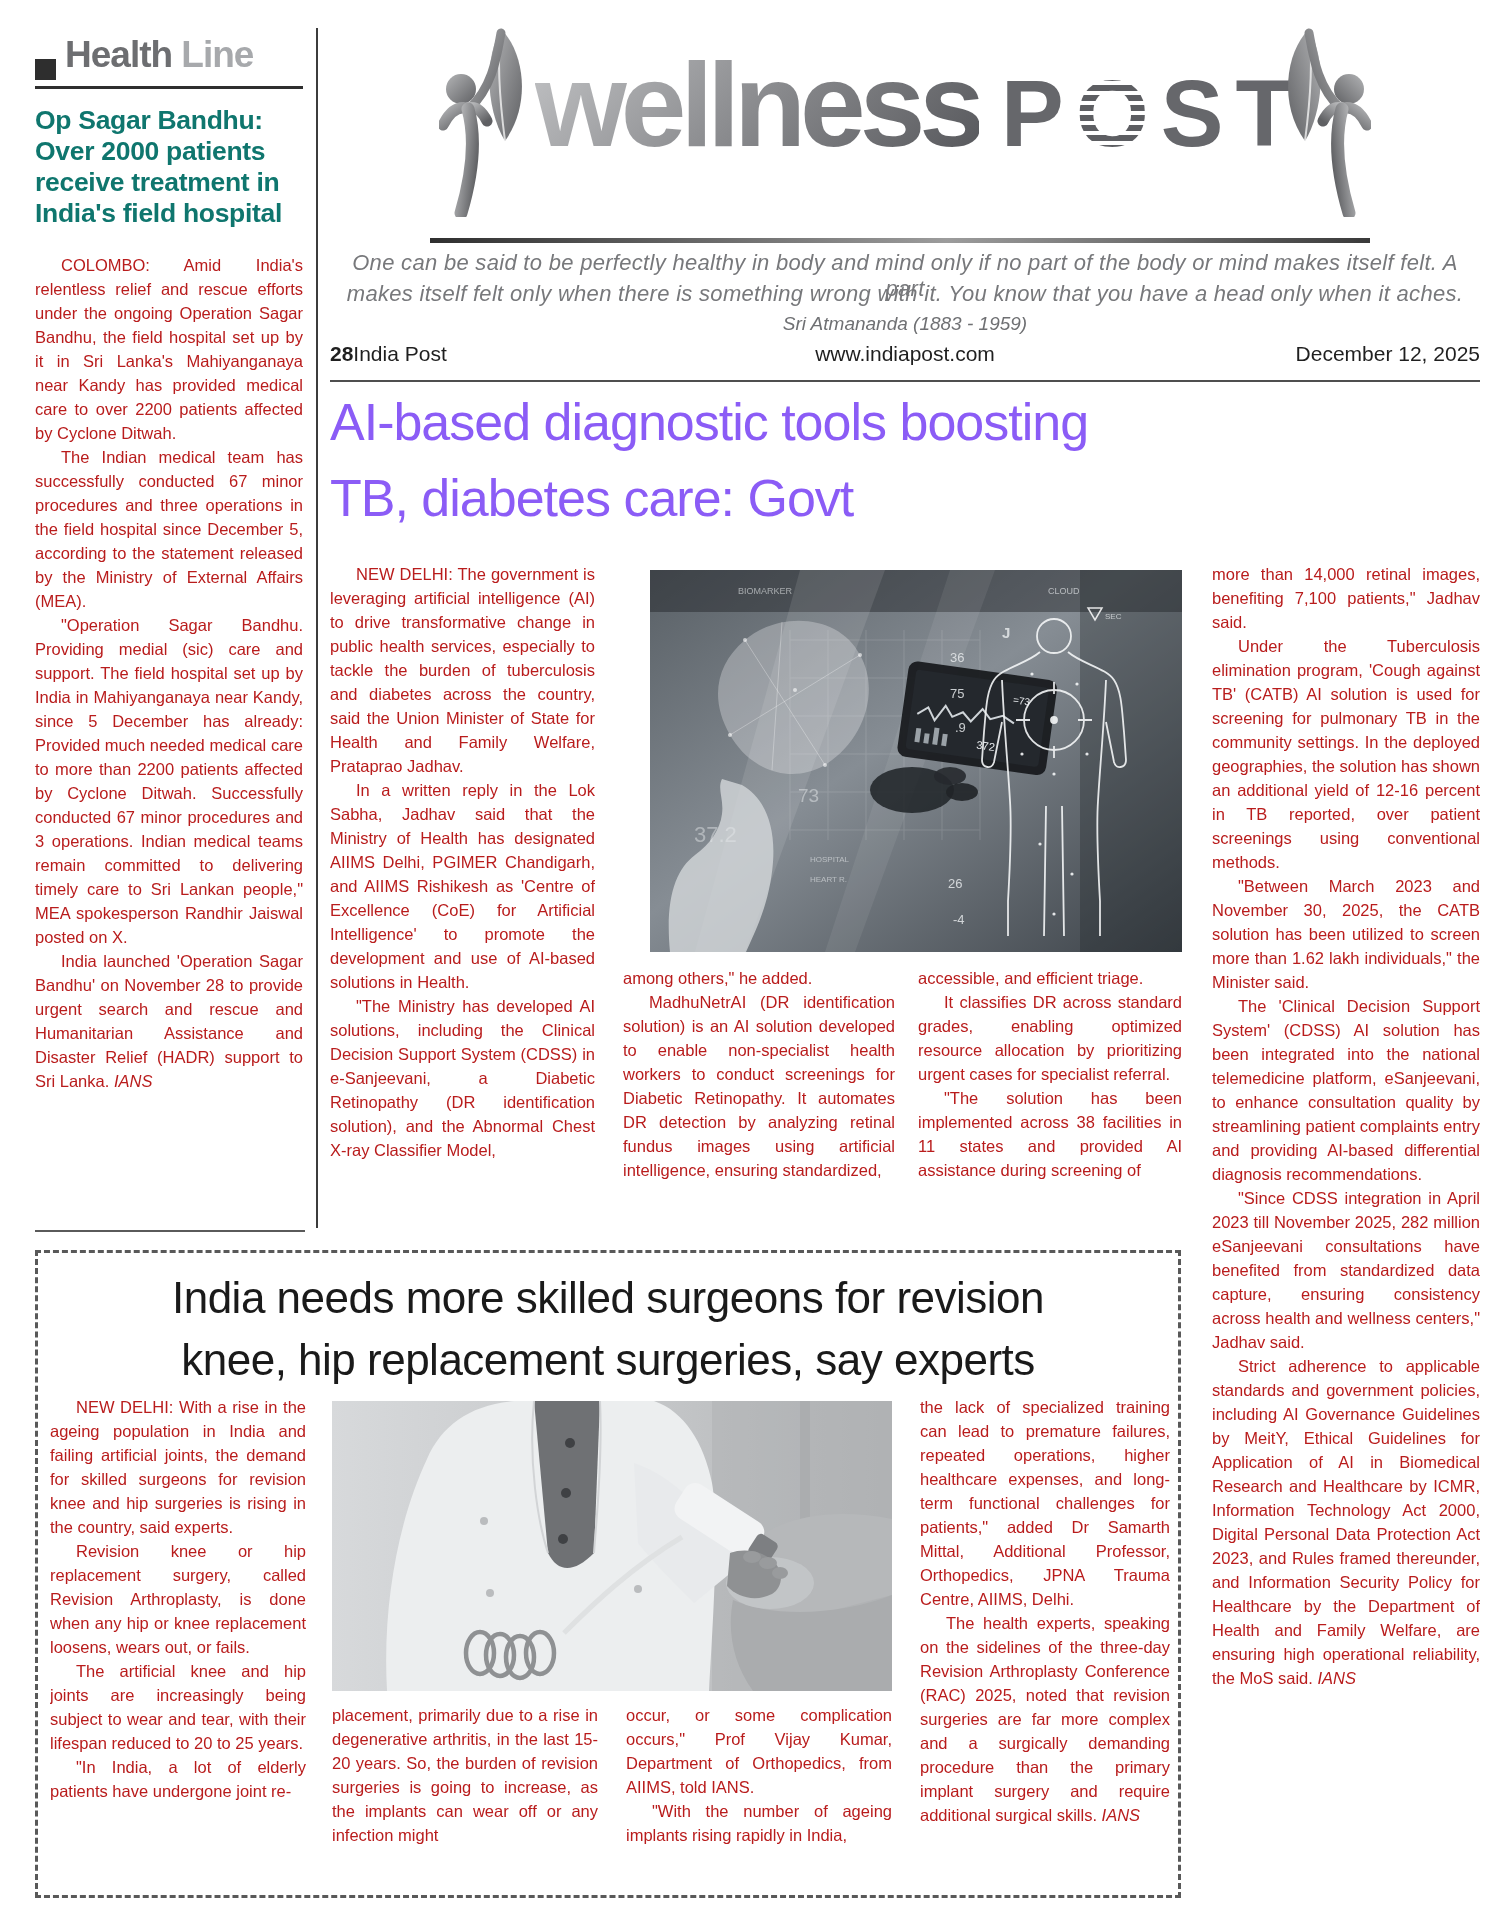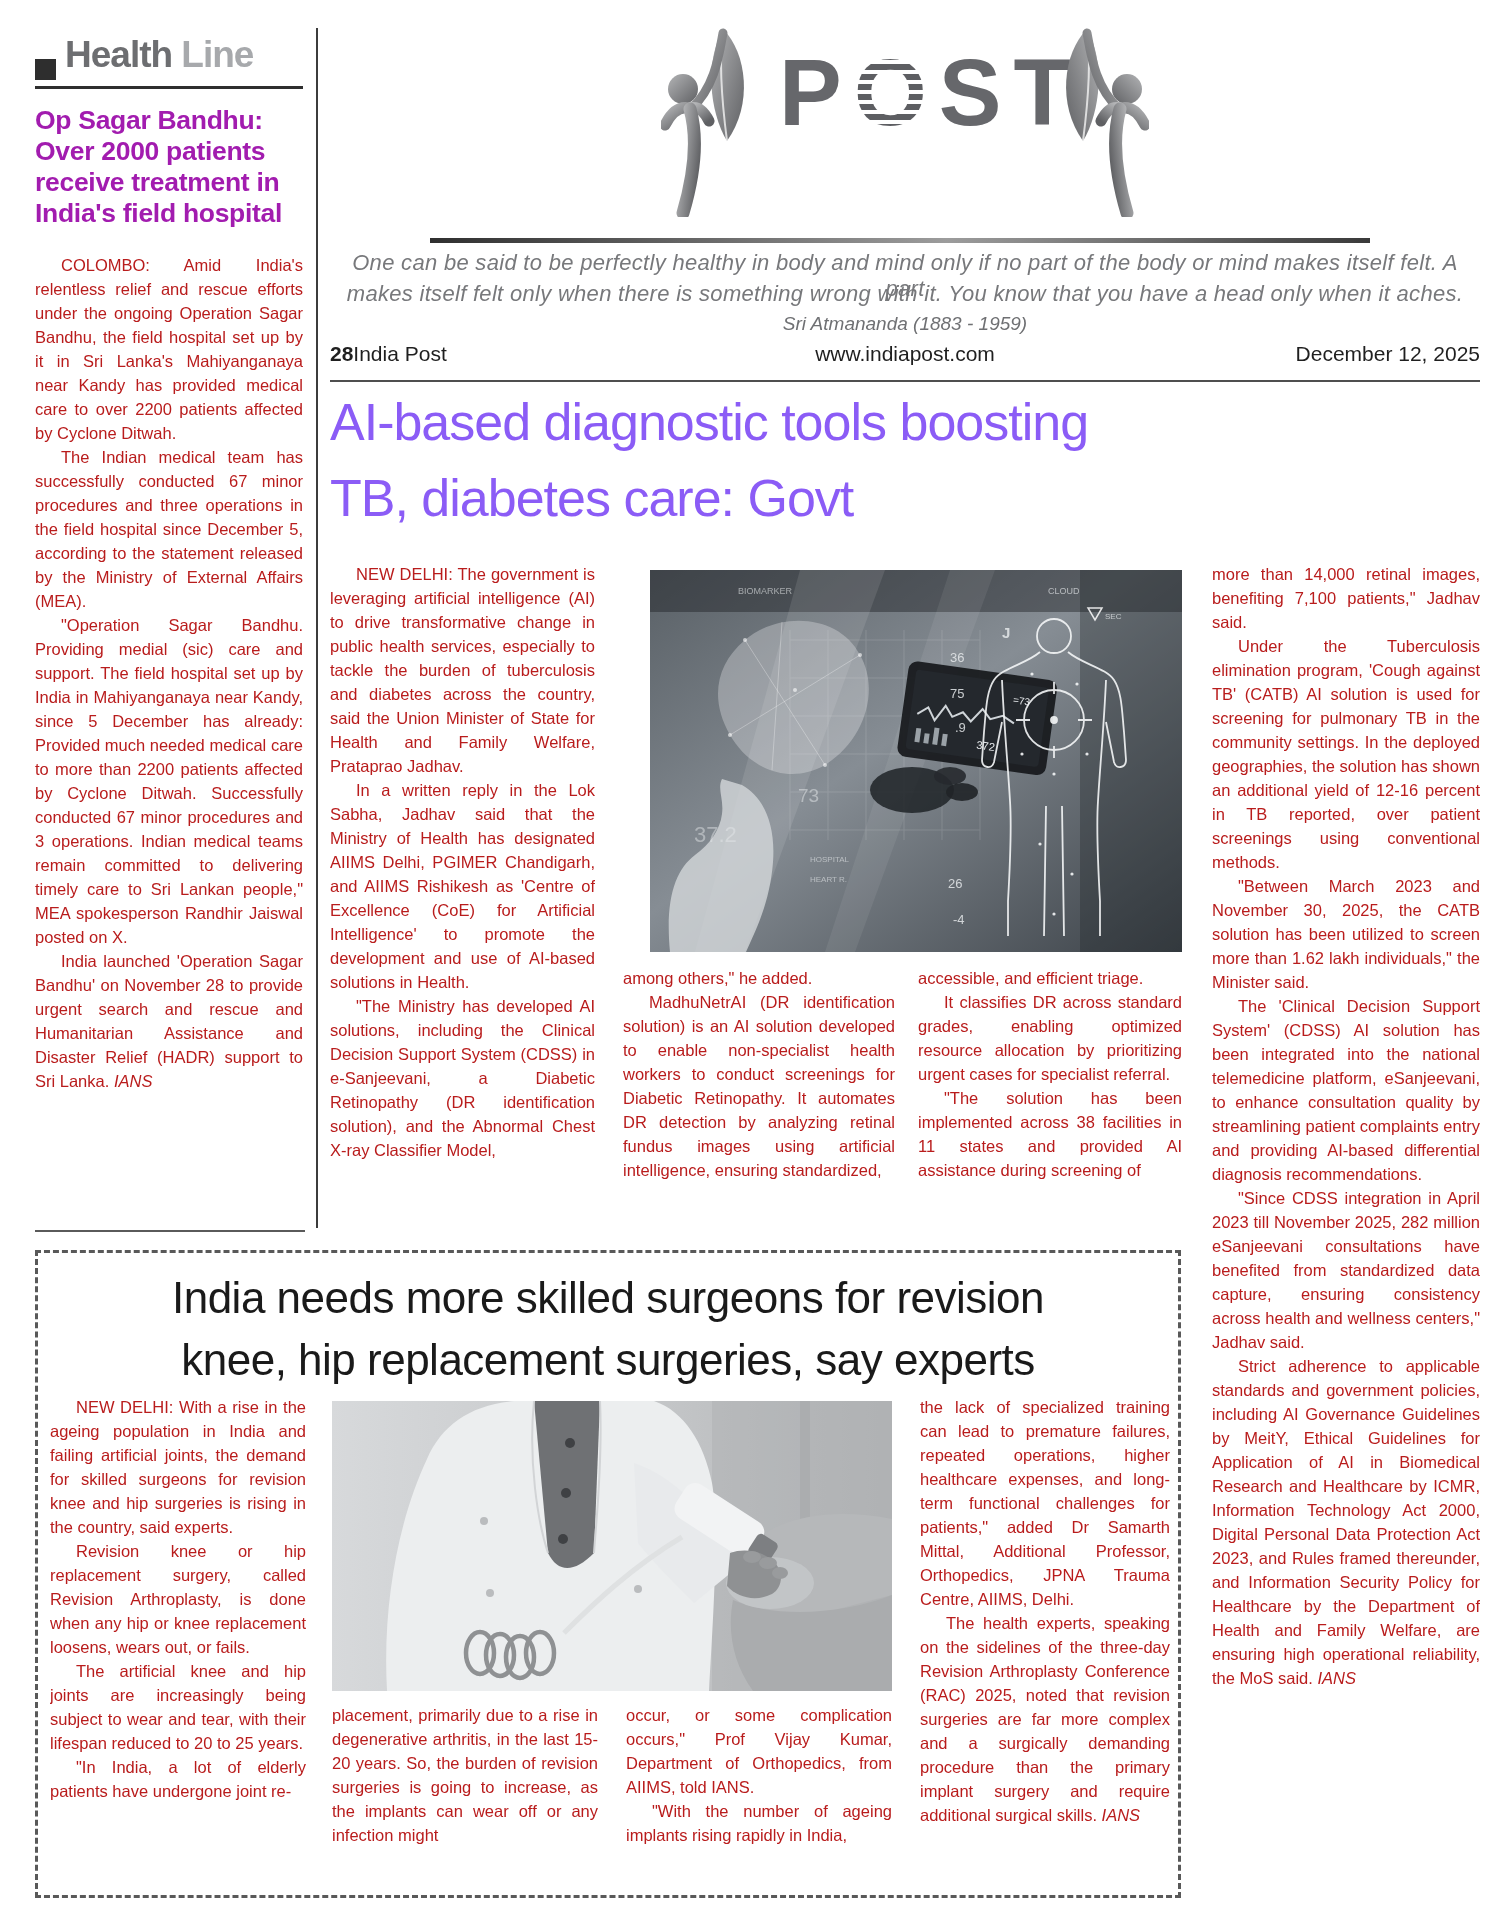--- a/index.html
+++ b/index.html
@@ -5,21 +5,21 @@
   html,body{margin:0;padding:0;background:#ffffff;}
   body{width:1512px;height:1908px;position:relative;font-family:"Liberation Sans",sans-serif;color:#1b1b1b;}
   .page{position:absolute;inset:0;background:#fff;overflow:hidden;}
 
   
   .sidebar{position:absolute;left:35px;top:20px;width:268px;height:1208px;overflow:hidden;}
   .hl-head{position:relative;padding:14px 0 10px 30px;border-bottom:3px solid #2e2e2e;}
   .hl-sq{position:absolute;left:0;bottom:6px;width:21px;height:21px;background:#2e2e2e;}
   .hl-t1{font-size:37px;font-weight:bold;color:#6d6e71;letter-spacing:-1px;}
   .hl-t2{font-size:37px;font-weight:bold;color:#a7a9ac;letter-spacing:-1px;}
-  .hl-headline{margin:16px 0 0 0;font-size:26.5px;line-height:31px;font-weight:bold;color:#a21caf;letter-spacing:-0.3px;}
+  .hl-headline{margin:16px 0 0 0;font-size:26.5px;line-height:31px;font-weight:bold;color:#0f766e;letter-spacing:-0.3px;}
   .sidebar-body{margin-top:24px;}
 
   
   .body-text{font-size:16.5px;line-height:24px;text-align:justify;color:#b91c1c;}
   .body-text p{margin:0;text-indent:26px;}
   .cont p:first-child{text-indent:0;}
   .body-text i{font-style:italic;}
 
   .v-rule{position:absolute;left:316px;top:28px;width:2px;height:1200px;background:#3c3c3c;}
   .sidebar-end-rule{position:absolute;left:35px;top:1230px;width:270px;height:2px;background:#5a5a5a;}
@@ -97,20 +97,21 @@
             </linearGradient>
           </defs>
         <path d="M62,4 C86,28 92,80 66,116 C48,86 44,36 62,4 Z" fill="url(#lg1)"></path>
         <path d="M66,116 C60,70 58,34 62,6" stroke="#f2f2f2" stroke-width="2" fill="none" opacity="0.8"></path>
         <path d="M30,84 C54,62 58,30 62,8" stroke="url(#lg1)" stroke-width="9" fill="none" stroke-linecap="round"></path>
         <circle cx="22" cy="64" r="15" fill="url(#lg1)"></circle>
         <path d="M4,100 Q14,80 28,83" stroke="url(#lg1)" stroke-width="11" fill="none" stroke-linecap="round"></path>
         <path d="M48,96 Q40,80 29,83" stroke="url(#lg1)" stroke-width="11" fill="none" stroke-linecap="round"></path>
         <path d="M29,84 C38,116 32,154 22,188" stroke="url(#lg1)" stroke-width="13" fill="none" stroke-linecap="round"></path>
       </svg>
+      <span class="logo-wellness">wellness</span>
       <span class="logo-post">
         <span>P</span>
         <span class="post-o">O</span>
         <span>S</span>
         <span>T</span>
       </span>
       <svg class="logo-flower" width="96" height="192" viewBox="0 0 96 192" style="transform:scaleX(-1);margin-left:-30px;">
         <path d="M62,4 C86,28 92,80 66,116 C48,86 44,36 62,4 Z" fill="url(#lg1)"></path>
         <path d="M66,116 C60,70 58,34 62,6" stroke="#f2f2f2" stroke-width="2" fill="none" opacity="0.8"></path>
         <path d="M30,84 C54,62 58,30 62,8" stroke="url(#lg1)" stroke-width="9" fill="none" stroke-linecap="round"></path>

